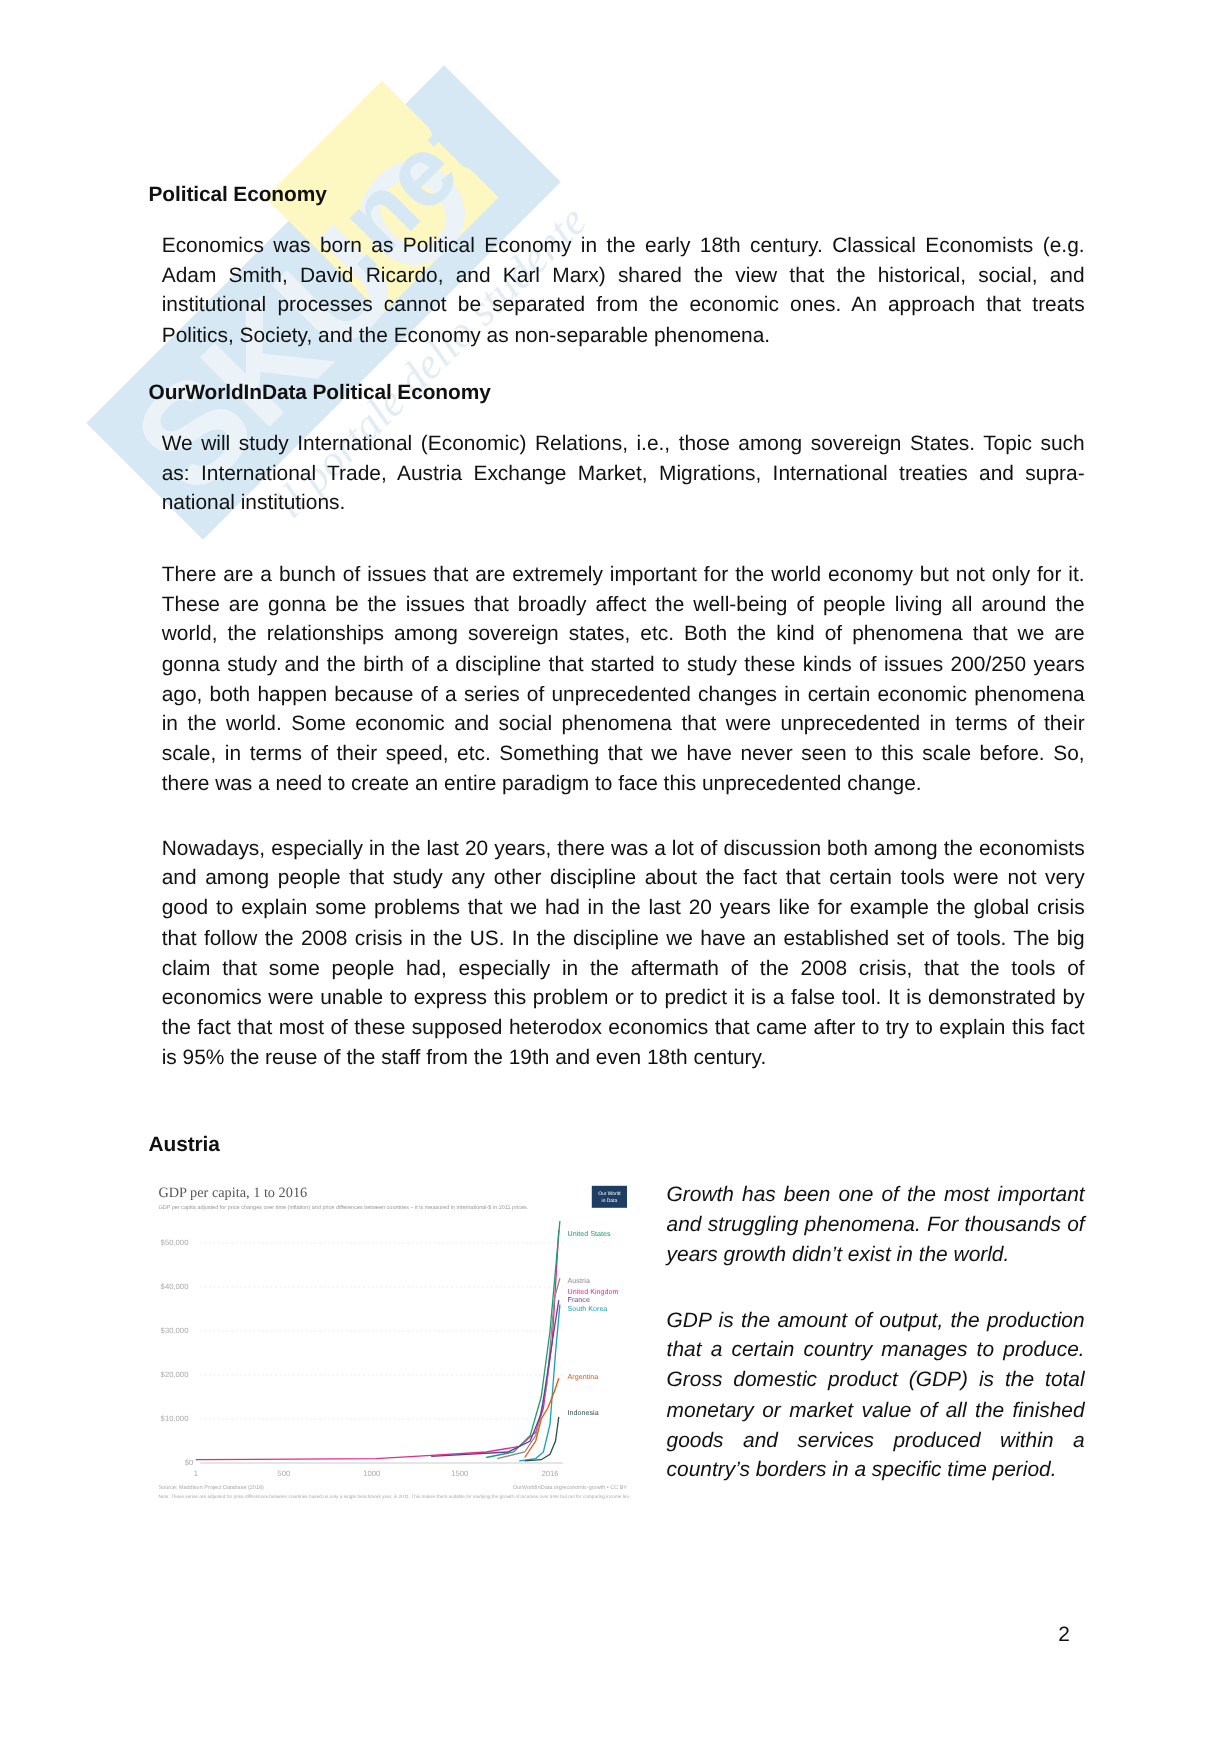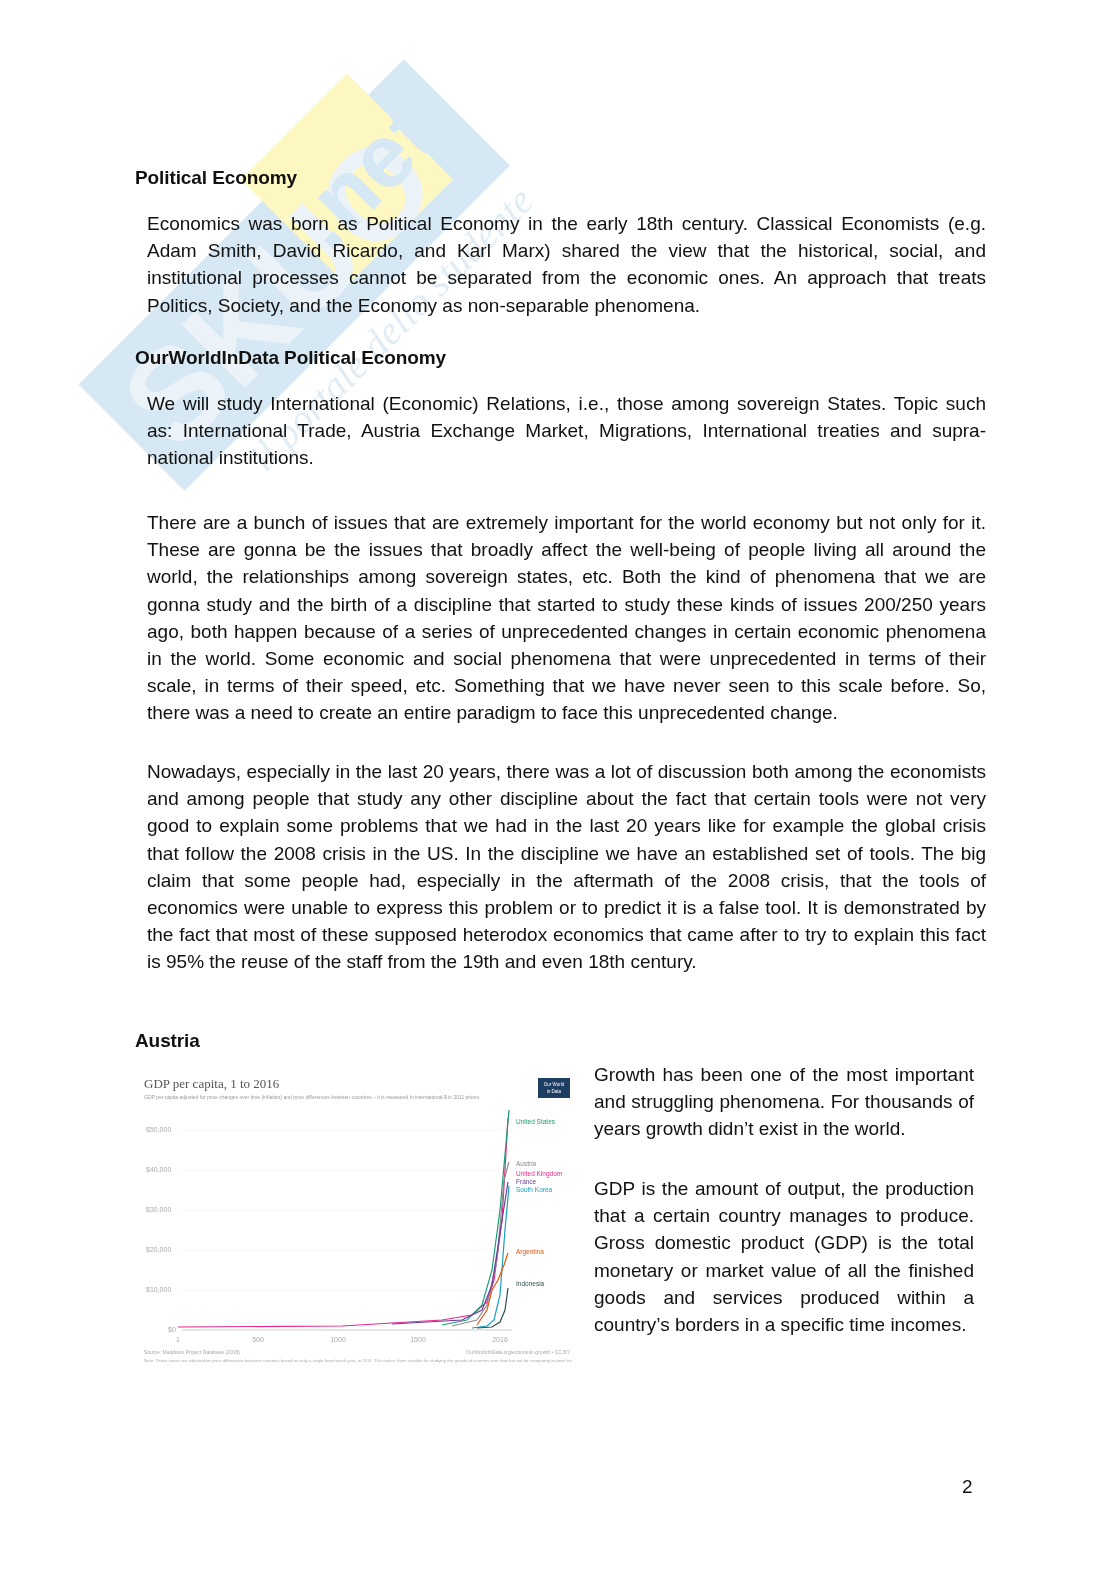--- a/index.html
+++ b/index.html
@@ -3,21 +3,21 @@
 <meta charset="utf-8">
 <style>
   html, body { margin: 0; padding: 0; background: #ffffff; }
   body { width: 1118px; height: 1579px; position: relative; overflow: hidden;
          font-family: "Liberation Sans", sans-serif; color: #111; }
   .watermark { position: absolute; left: 20px; top: 40px; width: 520px; height: 470px; pointer-events: none; }
   .page { position: absolute; left: 135px; top: 0; width: 839px; }
   h2 { font-size: 19px; font-weight: bold; margin: 0; position: absolute; left: 0; letter-spacing: -0.1px; }
   p { font-size: 19px; line-height: 27.2px; margin: 12px; text-align: justify; position: absolute; left: 0; width: 839px; }
   .chart { position: absolute; left: 142px; top: 1070px; width: 430px; height: 305px; }
-  .side { position: absolute; left: 594px; width: 380px; font-size: 19px; line-height: 27.2px; text-align: justify; margin: 0; }
+  .side { position: absolute; left: 594px; width: 380px; font-size: 19px; line-height: 27.2px; text-align: justify; margin: 12px; font-style: italic; }
   .pagenum { position: absolute; left: 962px; top: 1476px; font-size: 19px; }
 </style>
 </head>
 <body>
 
 <svg class="watermark" viewBox="0 0 520 470">
   <g transform="rotate(-45 260 235)" opacity="0.85">
     <rect x="40" y="170" width="460" height="150" fill="#cfe4f3"></rect>
     <rect x="300" y="140" width="150" height="150" fill="#fdf6b8"></rect>
     <text x="60" y="290" font-family="Liberation Sans, sans-serif" font-size="130" font-weight="bold" fill="#e8f1f9">SKUO</text>
@@ -89,15 +89,15 @@
     <text x="374" y="184" fill="#e6550d">Argentina</text>
     <text x="374" y="216" fill="#2f4f4f">Indonesia</text>
   </g>
 
   <text x="2" y="284" font-family="Liberation Sans, sans-serif" font-size="5" fill="#aaa">Source: Maddison Project Database (2018)</text>
   <text x="428" y="284" text-anchor="end" font-family="Liberation Sans, sans-serif" font-size="5" fill="#aaa">OurWorldInData.org/economic-growth • CC BY</text>
   <text x="2" y="292" font-family="Liberation Sans, sans-serif" font-size="4.3" fill="#aaa">Note: These series are adjusted for price differences between countries based on only a single benchmark year, in 2011. This makes them suitable for studying the growth of incomes over time but not for comparing income levels between countries.</text>
 </svg>
 
 <p class="side" style="top:1061px">Growth has been one of the most important and struggling phenomena. For thousands of years growth didn’t exist in the world.</p>
-<p class="side" style="top:1175px">GDP is the amount of output, the production that a certain country manages to produce. Gross domestic product (GDP) is the total monetary or market value of all the finished goods and services produced within a country’s borders in a specific time incomes.</p>
+<p class="side" style="top:1175px">GDP is the amount of output, the production that a certain country manages to produce. Gross domestic product (GDP) is the total monetary or market value of all the finished goods and services produced within a country’s borders in a specific time period.</p>
 
 <div class="pagenum">2</div>
 
 </body></html>

